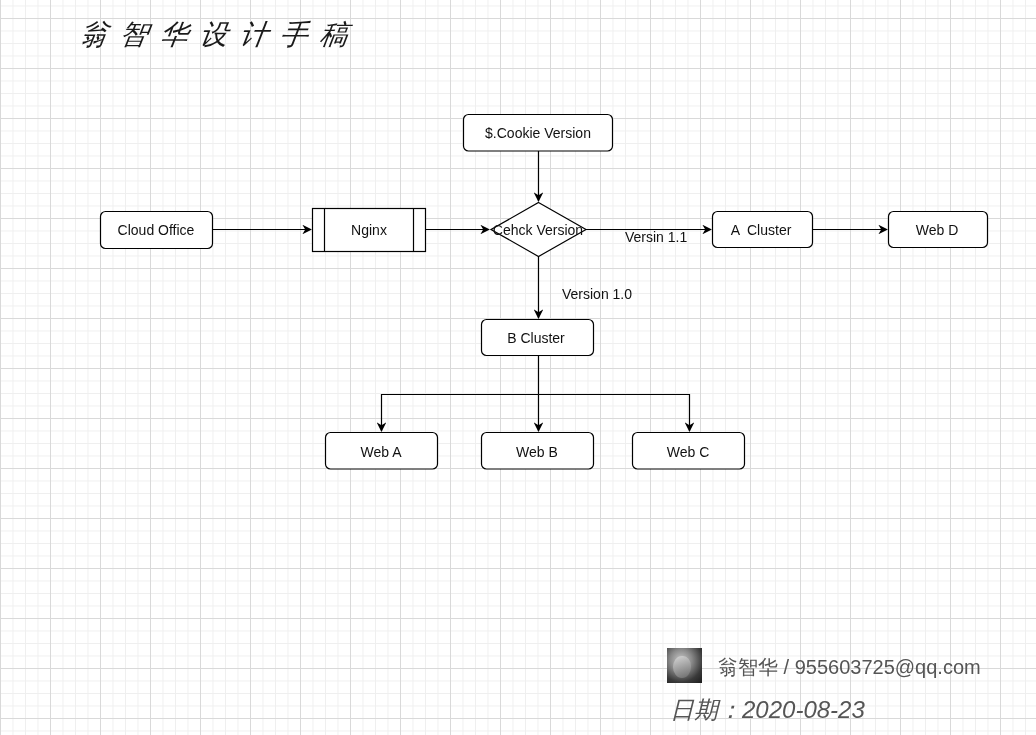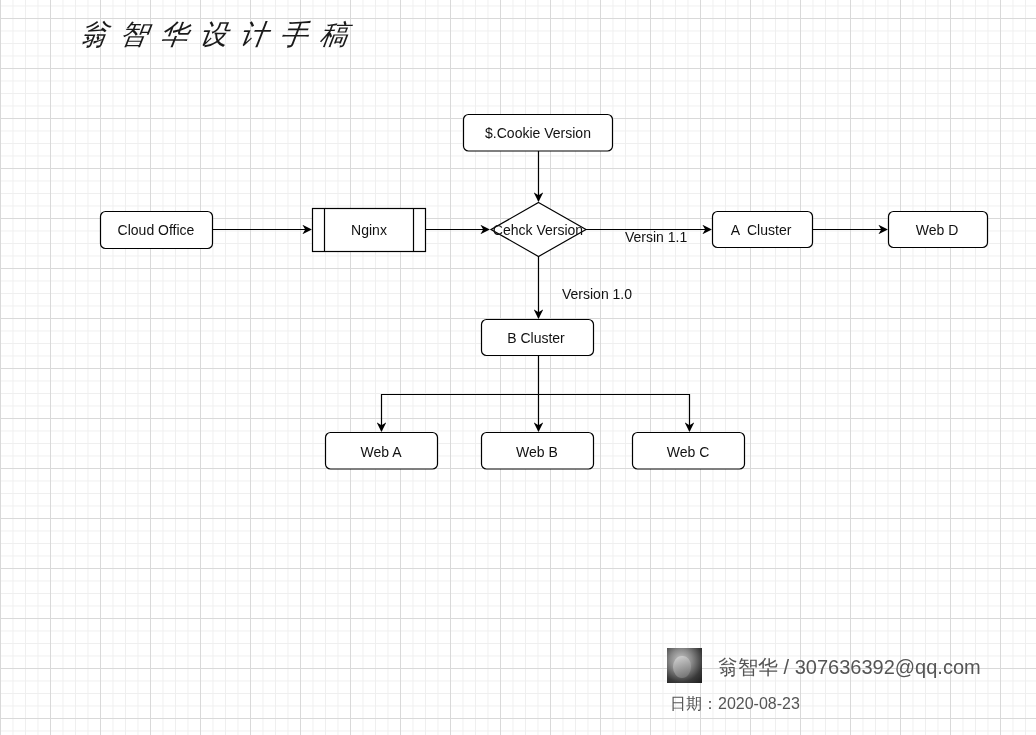--- a/index.html
+++ b/index.html
@@ -29,22 +29,22 @@
   }
   .footer-avatar .face {
     position: absolute; left: 6px; top: 8px; width: 18px; height: 22px; border-radius: 50% 45% 50% 50%;
     background: linear-gradient(160deg, #d7d7d7, #6a6a6a);
   }
   .footer-name {
     position: absolute; left: 718px; top: 654px; font-size: 20px; color: #555;
     font-family: "Liberation Sans", "DejaVu Sans", sans-serif; white-space: nowrap;
   }
   .footer-date {
-    position: absolute; left: 670px; top: 694px; font-size: 16px; color: #555;
-    font-family: "Liberation Sans", "DejaVu Sans", sans-serif; white-space: nowrap;
+    position: absolute; left: 670px; top: 694px; font-size: 24px; color: #555;
+    font-family: "Liberation Sans", "DejaVu Sans", sans-serif; white-space: nowrap; font-style: italic;
   }
 </style>
 </head>
 <body>
 
 <div class="title">翁智华设计手稿</div>
 
 <svg class="canvas" width="1036" height="735">
   <defs>
     <marker id="arrow" viewBox="0 0 10 10" refX="9" refY="5" markerWidth="8" markerHeight="8" orient="auto">
@@ -115,14 +115,14 @@
     <text class="node-text" x="688" y="457" text-anchor="middle">Web C</text>
   </g>
 
   <text class="edge-label" x="625" y="242">Versin 1.1</text>
   <text class="edge-label" x="562" y="299">Version 1.0</text>
 </svg>
 
 <div class="footer-avatar">
   <div class="face"></div>
 </div>
-<div class="footer-name">翁智华 / 307636392@qq.com</div>
+<div class="footer-name">翁智华 / 955603725@qq.com</div>
 <div class="footer-date">日期：2020-08-23</div>
 
 </body></html>

